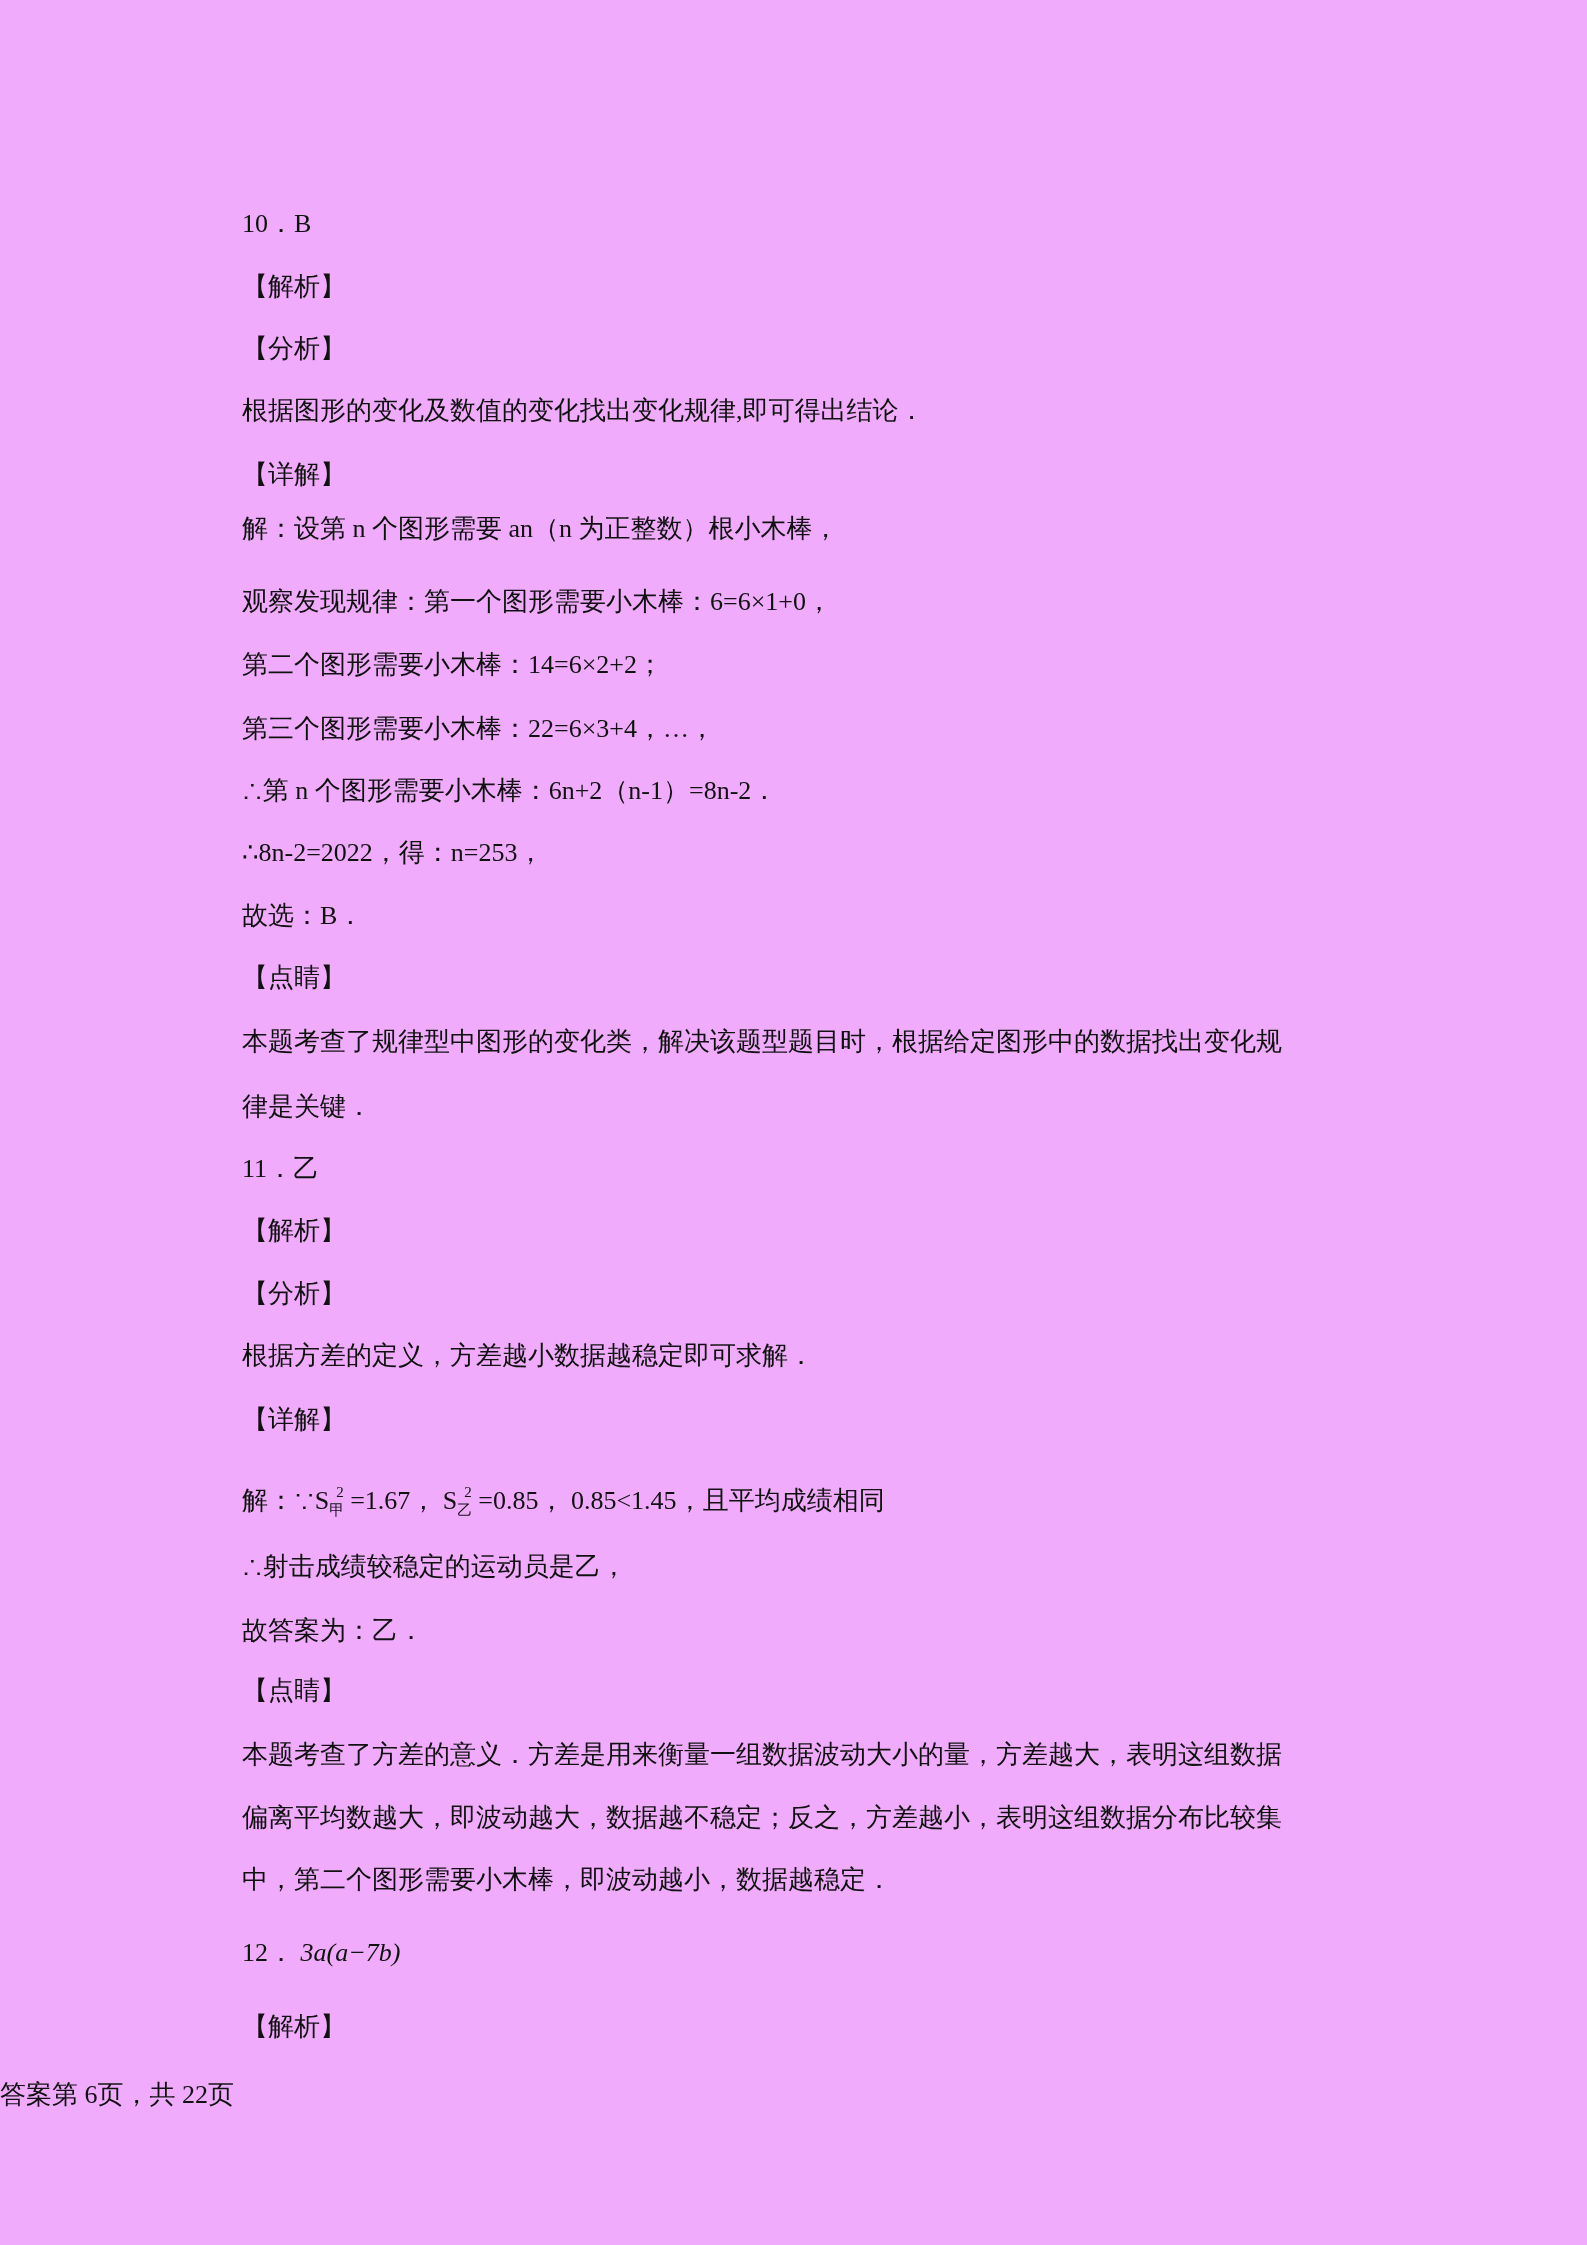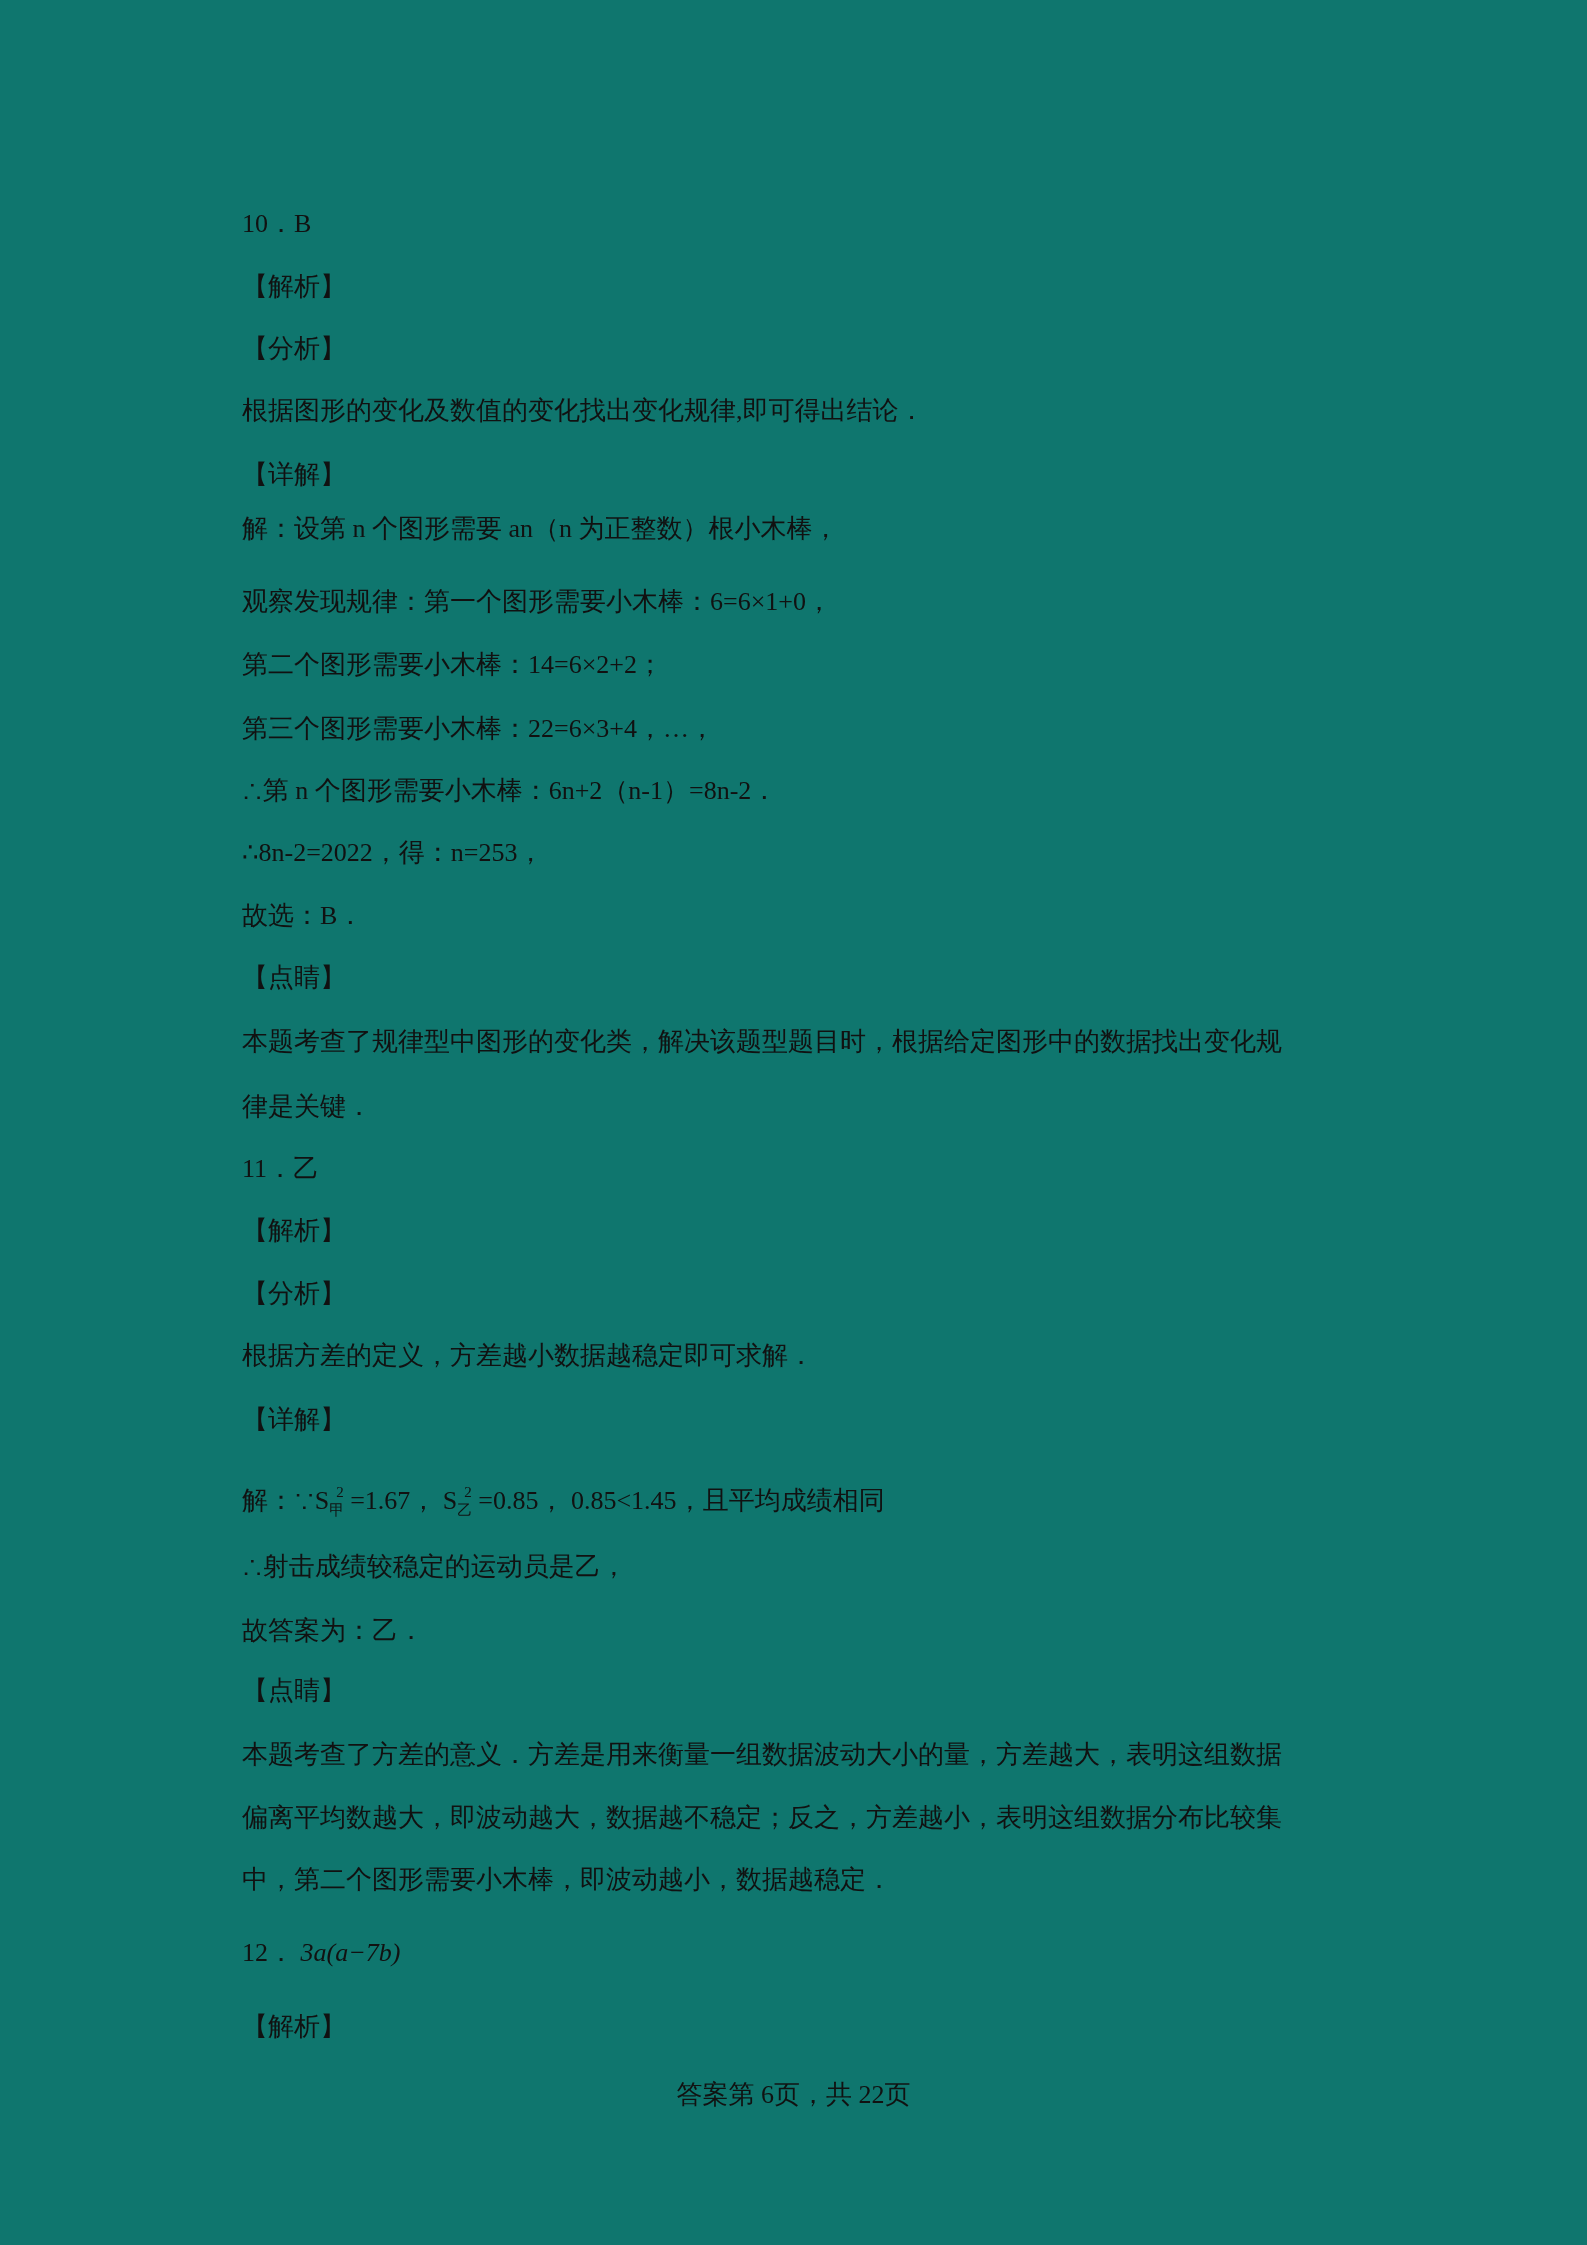--- a/index.html
+++ b/index.html
@@ -1,27 +1,27 @@
 <!DOCTYPE html>
 <html><head>
   <meta charset="utf-8">
   <style>
     html, body { margin: 0; padding: 0; background: #ffffff; }
     body { width: 1587px; height: 2245px; position: relative; overflow: hidden; }
-    .page { position: absolute; left: 0; top: 0; width: 1587px; height: 2245px; background: #0f766e; }
+    .page { position: absolute; left: 0; top: 0; width: 1587px; height: 2245px; background: #f0abfc; }
     .line {
       position: absolute; left: 242px; white-space: nowrap;
       font-family: "Liberation Serif", "DejaVu Serif", serif;
       font-size: 26px; line-height: 34px; color: #111;
     }
     .line i { font-style: italic; }
     .sub { font-size: 15px; vertical-align: -6px; }
     .sup { font-size: 15px; vertical-align: 12px; margin-left: -8px; }
     .footer {
-      position: absolute; left: 0; width: 1587px; text-align: center;
+      position: absolute; left: 0; width: 1587px; text-align: left;
       font-family: "Liberation Serif", "DejaVu Serif", serif;
       font-size: 26px; line-height: 34px; color: #111;
     }
   </style>
 </head>
 <body>
 
 <div class="page">
 
   <div class="line" style="top:207px">10．B</div>

